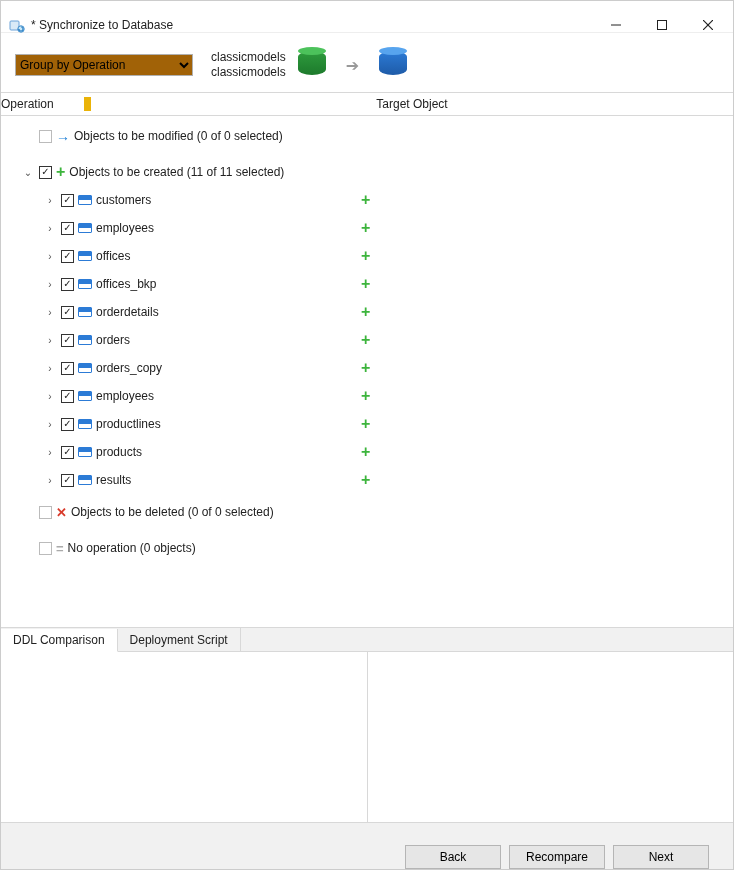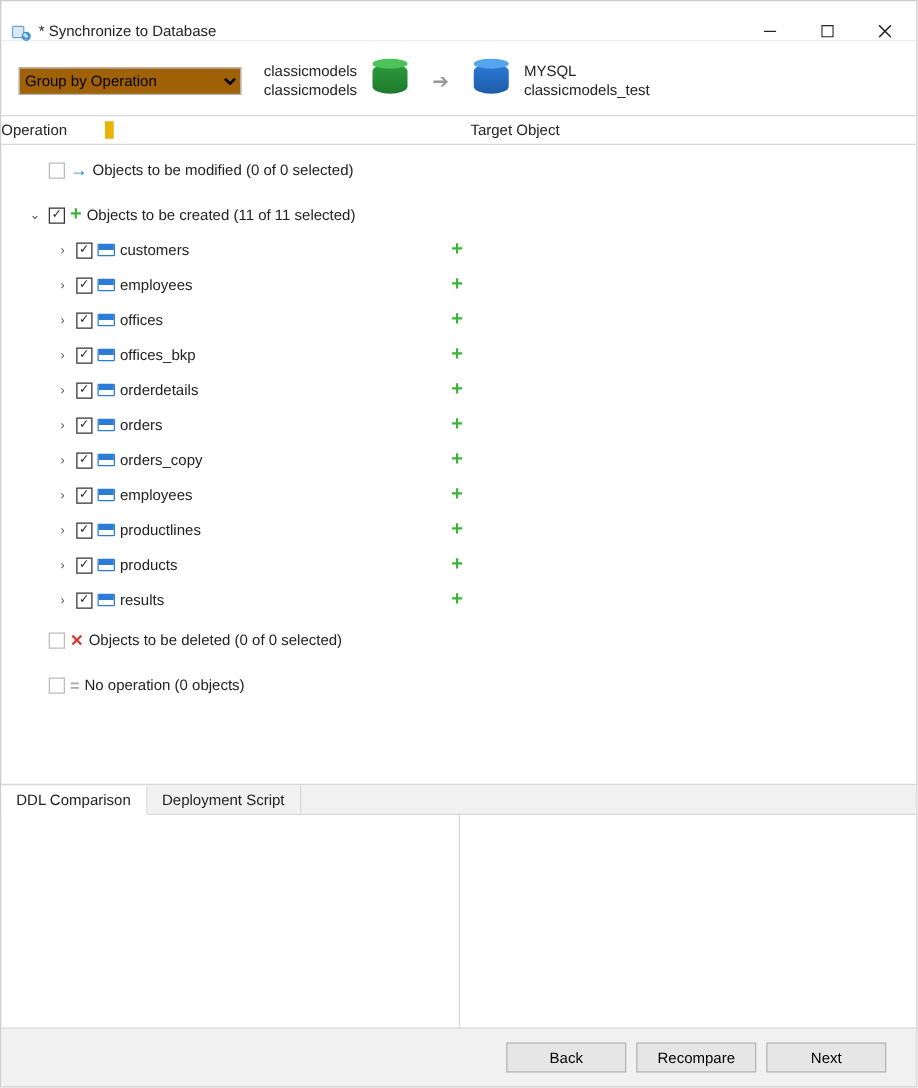--- a/index.html
+++ b/index.html
@@ -180,21 +180,21 @@
     flex: 1;
   }
   .comparison-area .pane:first-child { border-right: 1px solid #d8d8d8; }
 
   
   .btnbar {
     height: 47px;
     background: #f1f1f1;
     border-top: 1px solid #d8d8d8;
     display: flex;
-    align-items: center;
+    align-items: flex-end;
     justify-content: flex-end;
     padding-right: 24px;
     gap: 8px;
   }
   .btn {
     min-width: 96px;
     height: 24px;
     border: 1px solid #b5b5b5;
     background: #e6e6e6;
     font-size: 12px;
@@ -241,24 +241,20 @@
     <div>classicmodels</div>
     <div>classicmodels</div>
   </div>
   <div class="db-icon">
     <div class="db-cyl db-green"></div>
   </div>
   <span class="arrow-between">➔</span>
   <div class="db-icon">
     <div class="db-cyl db-blue"></div>
   </div>
-  <div class="db-label-col-right">
-    <div>MYSQL</div>
-    <div>classicmodels_test</div>
-  </div>
 </div>
 
 <div class="col-header">
   <div class="col-op">Operation</div>
   <div class="col-target">Target Object</div>
 </div>
 
 <div class="tree">
 
   <div class="row">

